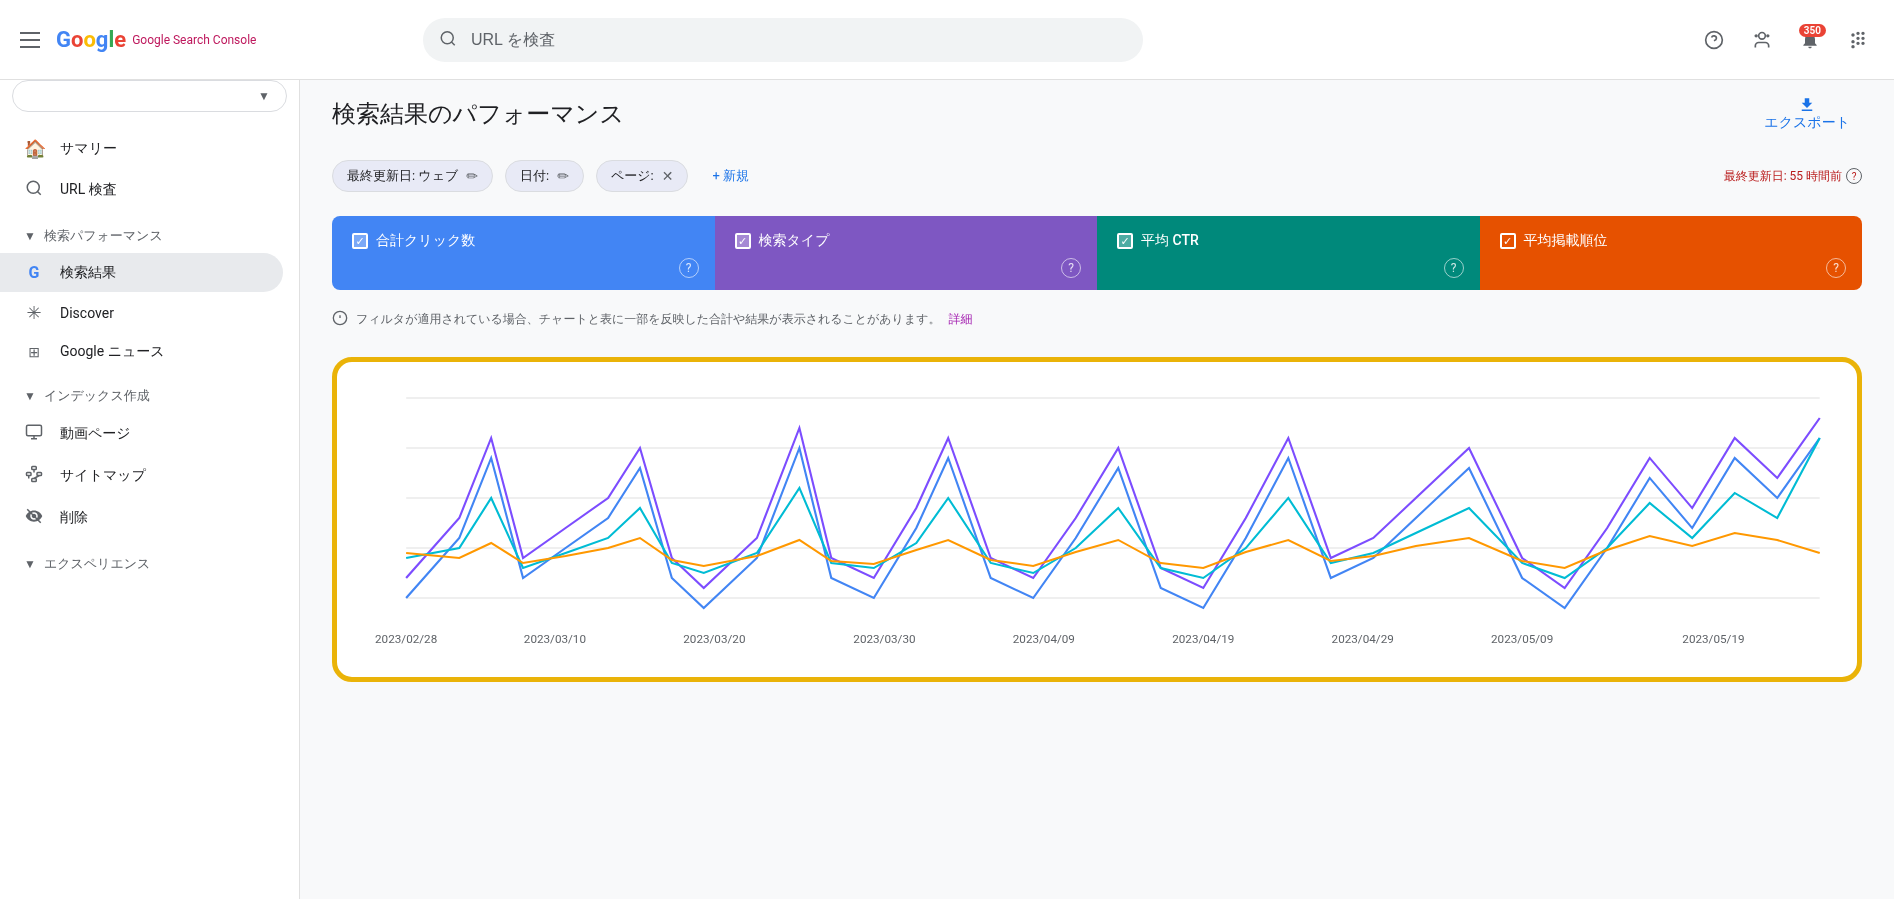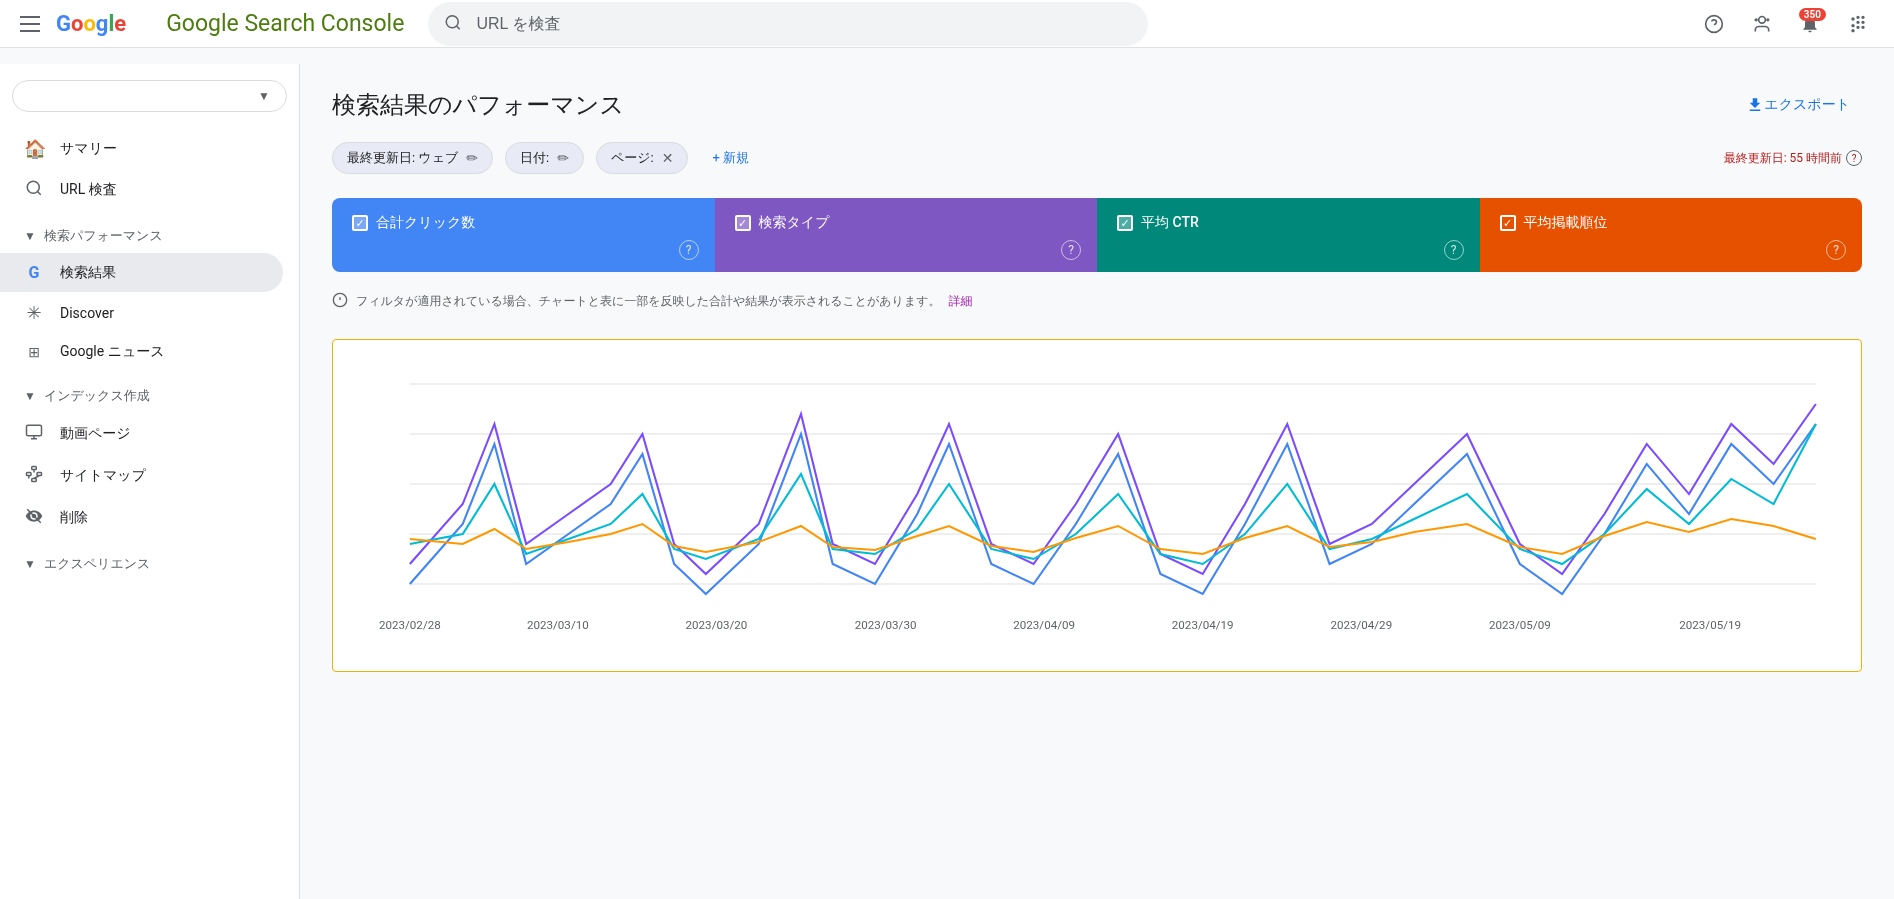--- a/index.html
+++ b/index.html
@@ -3,26 +3,27 @@
   <meta charset="utf-8">
   <style>
     * { box-sizing: border-box; margin: 0; padding: 0; }
     body { font-family: 'Google Sans', Roboto, Arial, sans-serif; background: #f8f9fa; color: #202124; font-size: 14px; }
 
     
     .header {
       display: flex;
       align-items: center;
       background: #fff;
-      height: 48px;
+      height: 80px;
       padding: 0 16px;
       border-bottom: 1px solid #e0e0e0;
       position: fixed;
       top: 0; left: 0; right: 0;
       z-index: 100;
+      gap: 13px;
     }
     .header-left {
       display: flex;
       align-items: center;
       gap: 12px;
       min-width: 370px;
     }
     .hamburger {
       cursor: pointer;
       display: flex;
@@ -185,20 +186,21 @@
       color: #202124;
     }
     .export-btn {
       display: flex;
       align-items: center;
       color: #1a73e8;
       cursor: pointer;
       font-size: 14px;
       padding: 8px 12px;
       border-radius: 4px;
+      flex-direction: column;
     }
 
     
     .filters {
       display: flex;
       align-items: center;
       gap: 12px;
       margin-bottom: 24px;
       flex-wrap: wrap;
     }
@@ -298,42 +300,42 @@
       font-size: 12px;
       margin-bottom: 20px;
       padding: 8px 0;
     }
     .info-icon { color: #5f6368; }
     .info-link { color: #a21caf; cursor: pointer; }
 
     
     .chart-container {
       background: #fff;
-      border-radius: 4px;
-      padding: 24px;
-      border: 1px solid #eab308;
+      border-radius: 20px;
+      padding: 16px;
+      border: 5px solid #eab308;
     }
     .chart-svg { width: 100%; height: 280px; }
 
   </style>
 </head>
 <body>
 
 <header class="header">
   <div class="header-left">
     <div class="hamburger">
       <span></span>
         <span></span>
         <span></span>
     </div>
     <div class="logo-text">
       <span style="font-size:22px; font-weight:700;">
         <span class="g-blue">G</span><span class="g-red">o</span><span class="g-yellow">o</span><span class="g-blue">g</span><span class="g-green">l</span><span class="g-red">e</span>
       </span>
-      <span style="color:#4d7c0f; font-size:23px;margin-left:34px;">Google Search Console</span>
+      <span style="color:#be185d; font-size:12px;">Google Search Console</span>
     </div>
   </div>
 
   <div class="search-bar">
     <div class="search-icon-wrap">
       <svg width="18" height="18" viewBox="0 0 24 24" fill="none" stroke="currentColor" stroke-width="2">
         <circle cx="11" cy="11" r="8"></circle>
           <line x1="21" y1="21" x2="16.65" y2="16.65"></line>
       </svg>
     </div>

